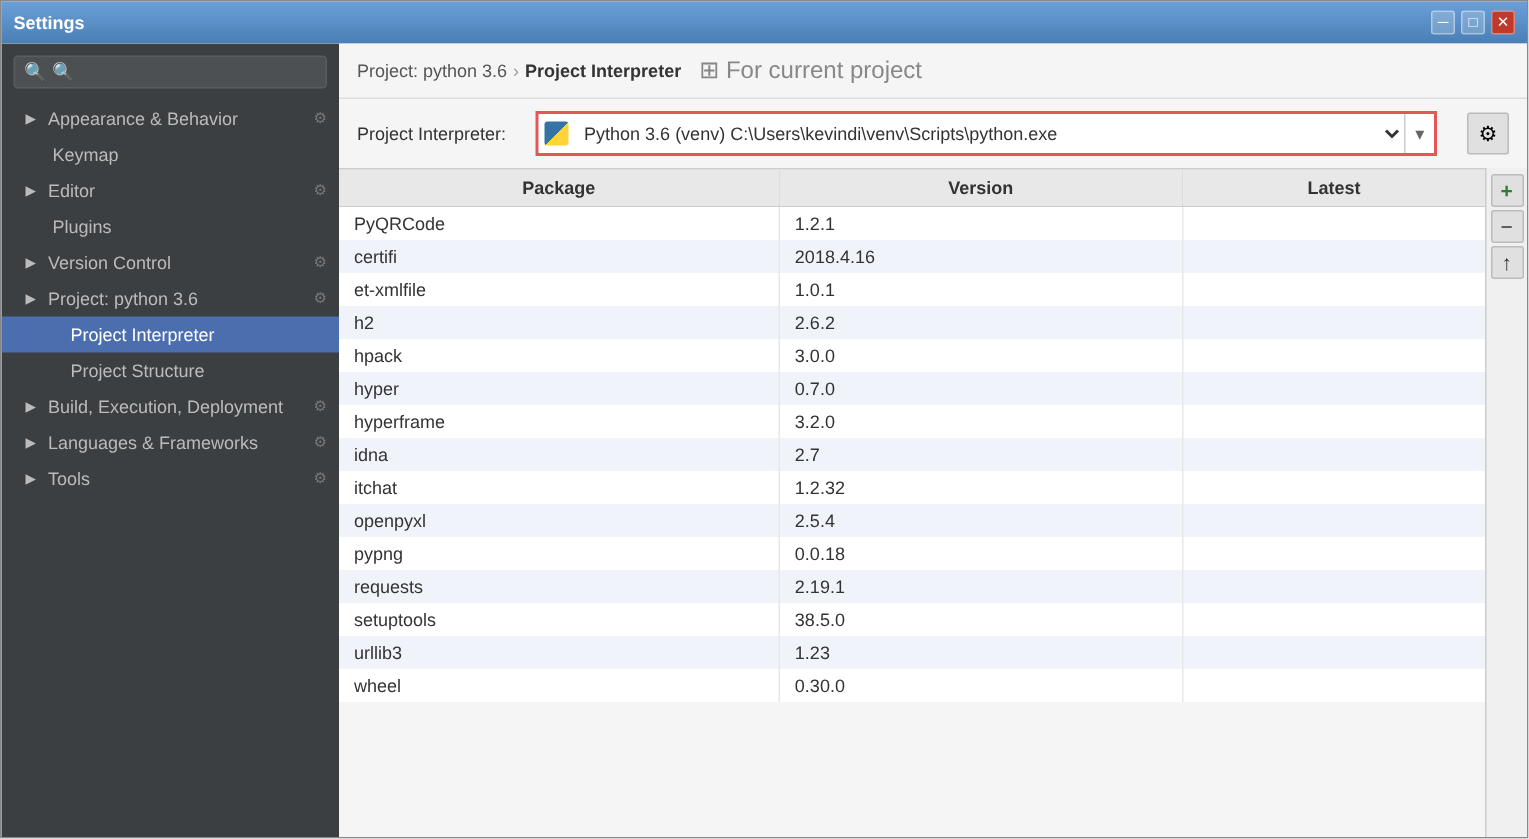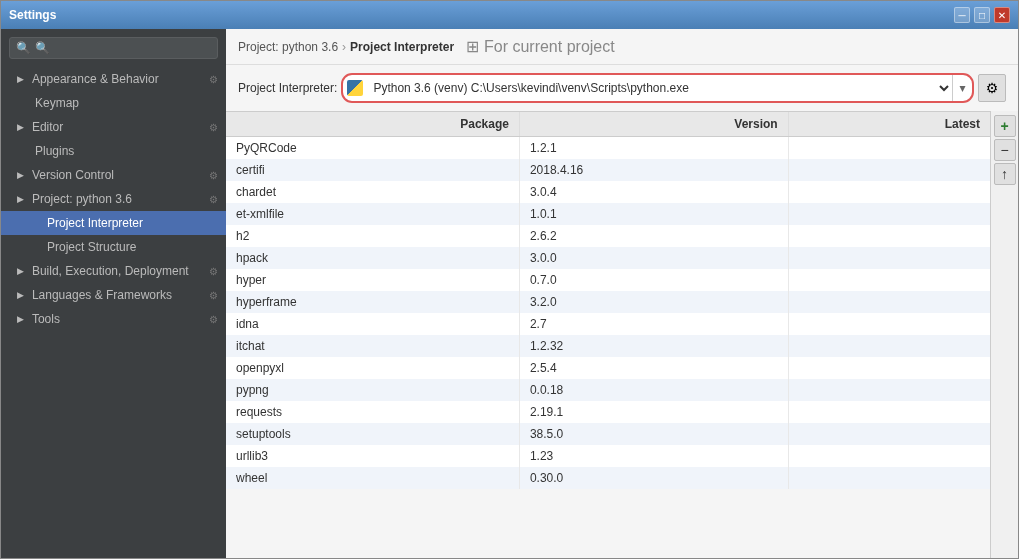--- a/index.html
+++ b/index.html
@@ -50,27 +50,27 @@
 
     .breadcrumb {
       display: flex; align-items: center; padding: 8px 12px; font-size: 12px;
       color: #555; gap: 4px; background: #f5f5f5; border-bottom: 1px solid #ddd;
     }
     .breadcrumb .sep { color: #999; }
     .breadcrumb .current { font-weight: bold; color: #333; }
     .breadcrumb .note { color: #888; font-size: 16px; margin-left: 8px; }
 
     .interpreter-row {
-      display: flex; align-items: center; padding: 8px 12px; gap: 4px;
+      display: flex; align-items: center; padding: 8px 12px; gap: 20px;
       background: #f5f5f5;
     }
     .interpreter-label { font-size: 12px; color: #333; white-space: nowrap; }
     .interpreter-select-wrapper {
       display: flex; align-items: center; flex: 1;
-      border: 2px solid #e05858; border-radius: 11px; background: white; position: relative;
+      border: 2px solid #e05858; border-radius: 0; background: white; position: relative;
     }
     .interpreter-icon {
       width: 18px; height: 18px; margin-left: 4px; display: flex; align-items: center;
     }
     .interpreter-select {
       flex: 1; border: none; outline: none; background: transparent;
       font-size: 12px; color: #333; padding: 3px 4px;
     }
     .interpreter-dropdown {
       width: 20px; height: 26px; display: flex; align-items: center; justify-content: center;
@@ -81,21 +81,21 @@
       border-radius: 2px; display: flex; align-items: center; justify-content: center;
       cursor: pointer; font-size: 14px;
     }
 
     .packages-area { flex: 1; display: flex; overflow: hidden; }
 
     .table-container { flex: 1; overflow-y: auto; border-top: 1px solid #ccc; }
     table { width: 100%; border-collapse: collapse; font-size: 12px; }
     thead th {
       background: #e8e8e8; border-bottom: 1px solid #ccc; border-right: 1px solid #ddd;
-      padding: 5px 10px; text-align: right; font-weight: 600; color: #333;
+      padding: 5px 10px; text-align: center; font-weight: 600; color: #333;
       position: sticky; top: 0; z-index: 1;
     }
     thead th:last-child { border-right: none; }
     tbody tr:nth-child(even) { background: #f0f4fa; }
     tbody tr:nth-child(odd) { background: #ffffff; }
     tbody td { padding: 4px 10px; border-right: 1px solid #e8e8e8; color: #333; }
     tbody td:last-child { border-right: none; }
 
     .side-buttons {
       width: 28px; display: flex; flex-direction: column; align-items: center;
@@ -240,25 +240,20 @@
     <td>PyQRCode</td>
     <td>1.2.1</td>
     <td></td>
   </tr>
                 <tr>
     <td>certifi</td>
     <td>2018.4.16</td>
     <td></td>
   </tr>
                 <tr>
-    <td>chardet</td>
-    <td>3.0.4</td>
-    <td></td>
-  </tr>
-                <tr>
     <td>et-xmlfile</td>
     <td>1.0.1</td>
     <td></td>
   </tr>
                 <tr>
     <td>h2</td>
     <td>2.6.2</td>
     <td></td>
   </tr>
                 <tr>

